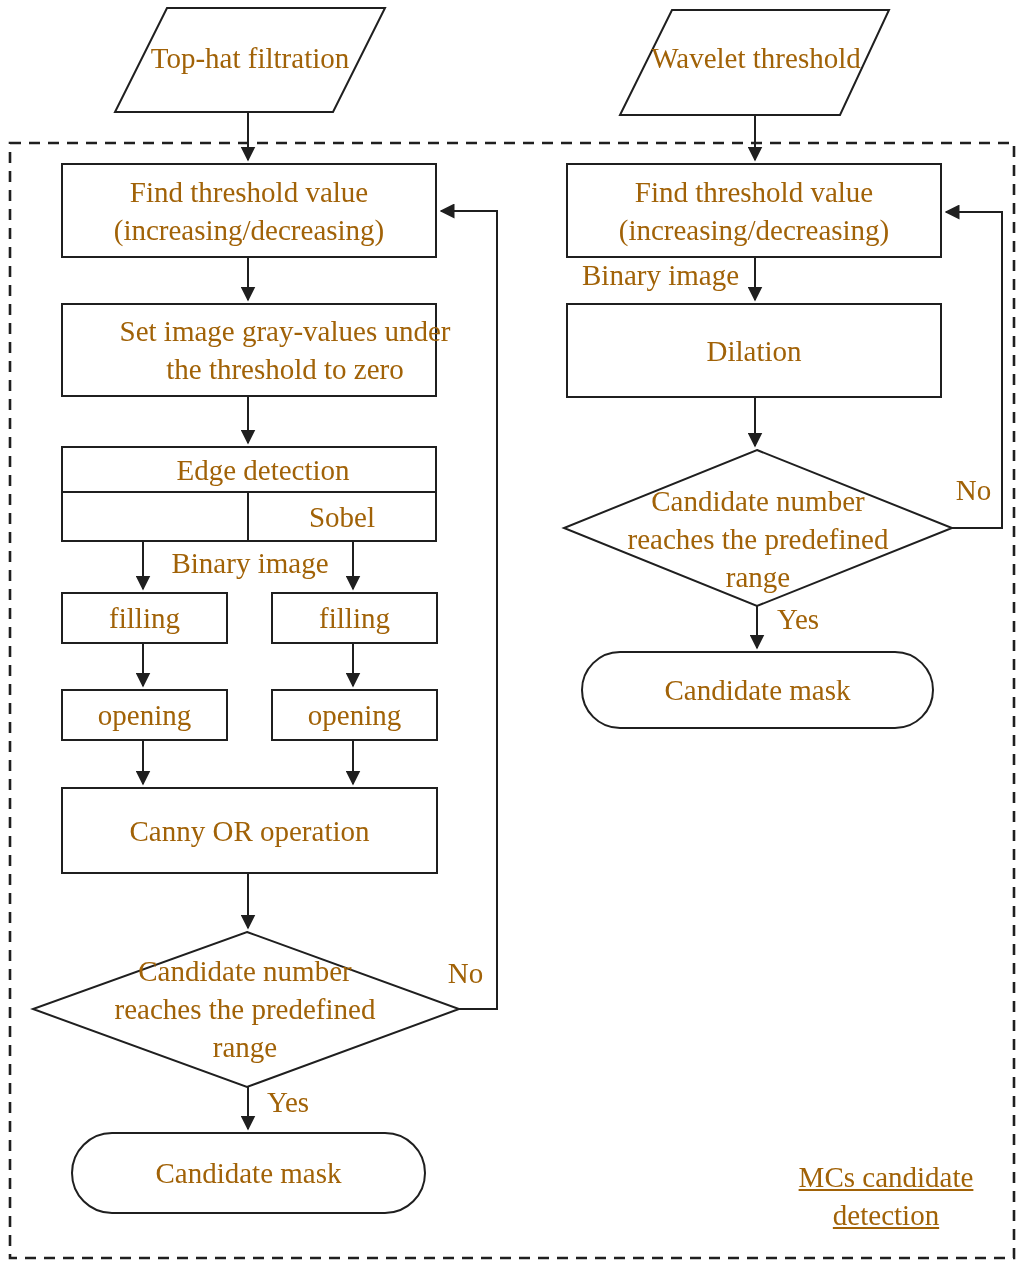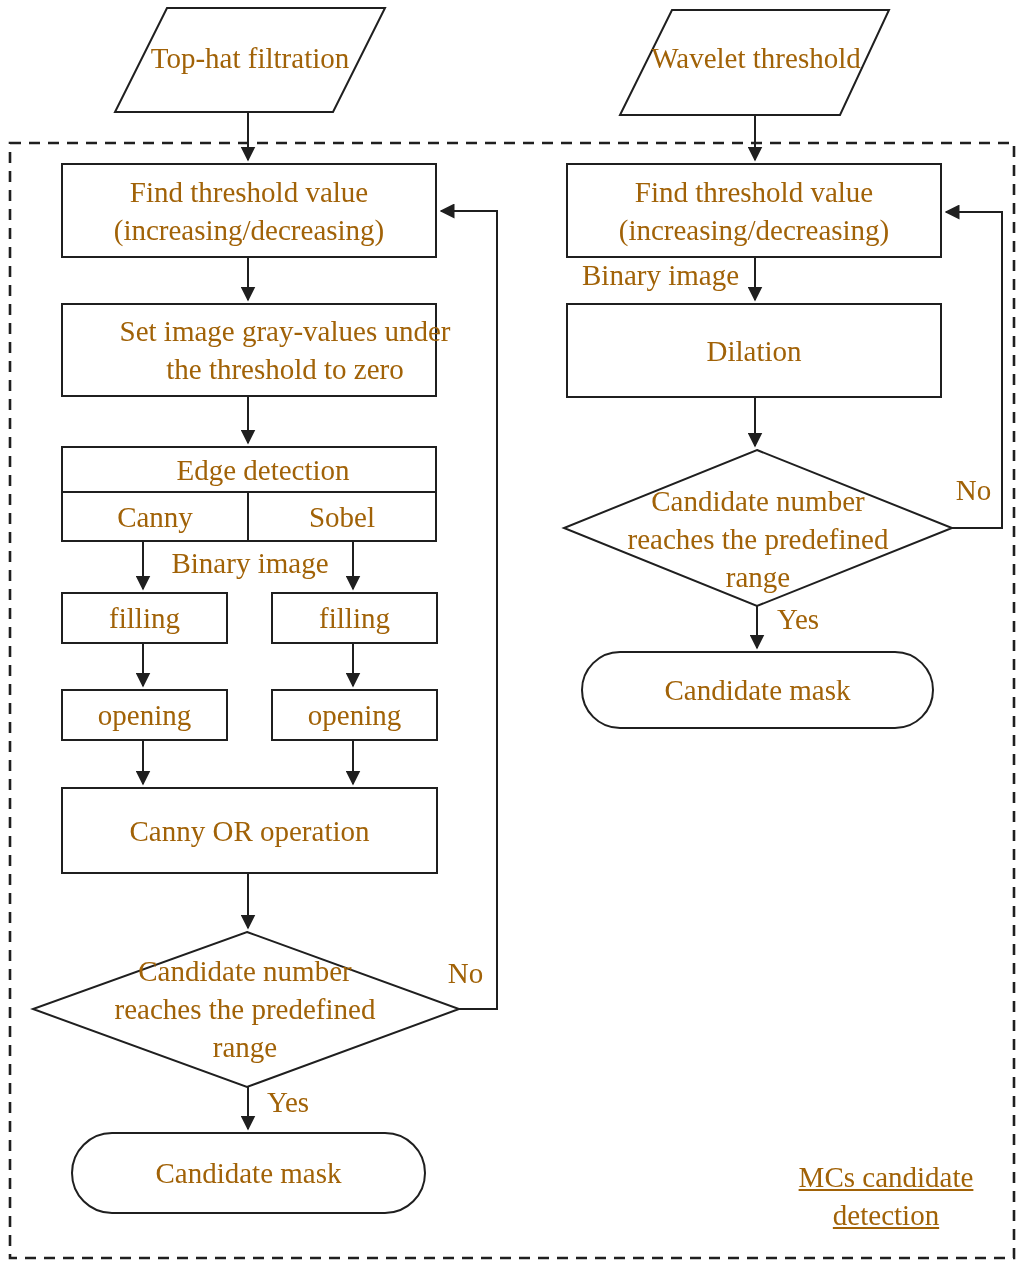--- a/index.html
+++ b/index.html
@@ -122,21 +122,20 @@
 
     <rect class="stroke" x="582" y="652" width="351" height="76" rx="38" ry="38"></rect>
   </svg>
 
   <div class="lbl" style="left:130px; top:40px; width:240px; height:36px;">Top-hat filtration</div>
   <div class="lbl" style="left:62px; top:164px; width:374px; height:93px;">Find threshold value
 (increasing/decreasing)</div>
   <div class="lbl" style="left:62px; top:304px; width:374px; height:92px;margin-left:36px;">Set image gray-values  under
 the threshold to zero</div>
   <div class="lbl" style="left:76px; top:447px; width:374px; height:45px;">Edge detection</div>
-  <div class="lbl" style="left:62px; top:492px; width:186px; height:49px;">Canny</div>
   <div class="lbl" style="left:248px; top:492px; width:188px; height:49px;border-radius:12px;">Sobel</div>
   <div class="lbl" style="left:160px; top:548px; width:180px; height:30px;">Binary image</div>
   <div class="lbl" style="left:62px; top:593px; width:165px; height:50px;">filling</div>
   <div class="lbl" style="left:272px; top:593px; width:165px; height:50px;">filling</div>
   <div class="lbl" style="left:62px; top:690px; width:165px; height:50px;">opening</div>
   <div class="lbl" style="left:272px; top:690px; width:165px; height:50px;">opening</div>
   <div class="lbl" style="left:62px; top:788px; width:375px; height:85px;">Canny OR operation</div>
   <div class="lbl" style="left:85px; top:953px; width:320px; height:112px;">Candidate number
 reaches  the predefined
 range</div>

